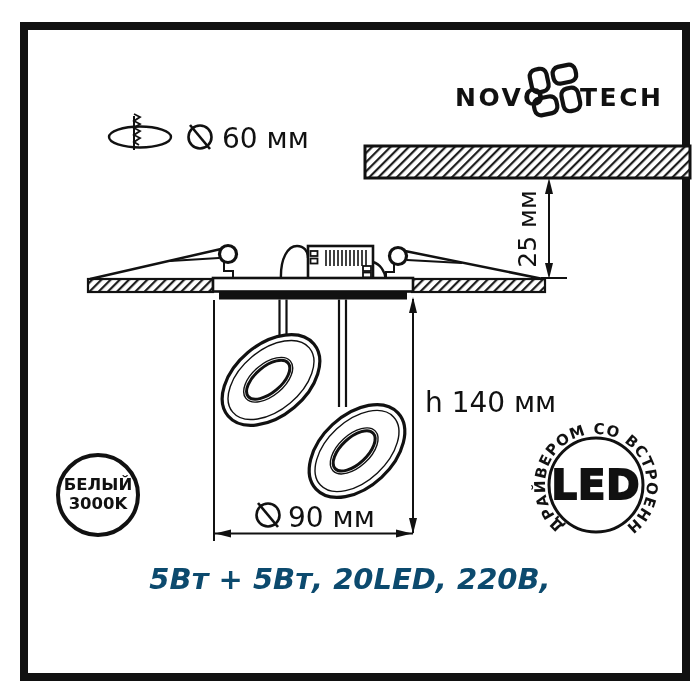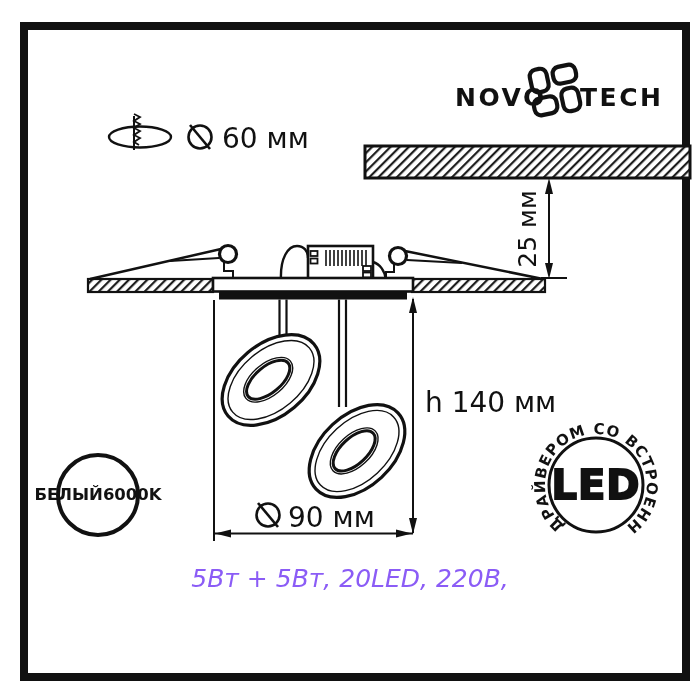--- a/index.html
+++ b/index.html
@@ -3,24 +3,24 @@
 <meta charset="utf-8">
 <style>
   html,body{margin:0;padding:0;background:#fff;}
   .page{position:relative;width:700px;height:700px;background:#fff;overflow:hidden;
         font-family:"DejaVu Sans",sans-serif;color:#111;}
   .frame{position:absolute;left:20px;top:22px;width:670px;height:659px;
          border:8px solid #111;box-sizing:border-box;}
   .diagram-svg{position:absolute;left:0;top:0;width:700px;height:700px;}
   .badge-circle{position:absolute;left:56px;top:453px;width:84px;height:84px;
         border:4px solid #111;border-radius:50%;box-sizing:border-box;
-        display:flex;flex-direction:row;align-items:center;justify-content:center;
+        display:flex;flex-direction:column;align-items:center;justify-content:center;
         font-weight:bold;font-size:16.5px;line-height:1.15;letter-spacing:0px;}
   .specs{position:absolute;left:30px;top:563px;width:640px;text-align:center;
-        font-weight:normal;font-style:italic;font-size:25px;line-height:32px;color:#8b5cf6;}
+        font-weight:bold;font-style:italic;font-size:29px;line-height:32px;color:#0c4a6e;}
   svg text{fill:#111;}
 </style>
 </head>
 <body>
 
 <div class="page">
 
   <div class="frame"></div>
 
   <svg class="diagram-svg" viewBox="0 0 700 700" xmlns="http://www.w3.org/2000/svg">
@@ -166,20 +166,20 @@
       <circle cx="596" cy="485" r="47" fill="#fff" stroke="#111" stroke-width="3"></circle>
       <text x="596" y="499" text-anchor="middle" font-size="40" font-weight="bold" letter-spacing="1" fill="#fff" stroke="#111" stroke-width="2">LED</text>
       <text font-size="15" font-weight="bold" letter-spacing="1">
         <textPath href="#ledArc" startOffset="0">ДРАЙВЕРОМ СО ВСТРОЕННЫМ</textPath>
       </text>
     </g>
   </svg>
 
   <div class="badge-circle">
     <div>БЕЛЫЙ</div>
-    <div>6000K</div>
+    <div>3000K</div>
   </div>
 
   <div class="specs">
     <div>5Вт + 5Вт, 20LED, 220В,</div>
   </div>
 
 </div>
 
 </body></html>

